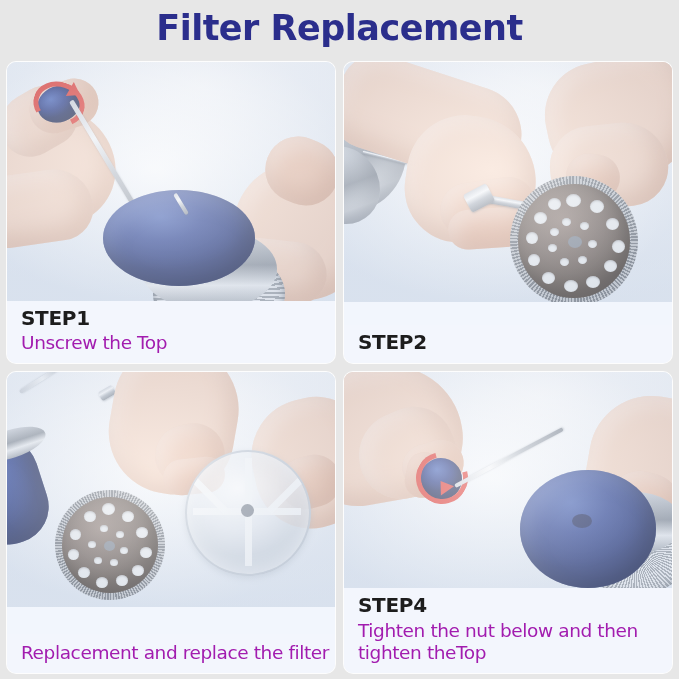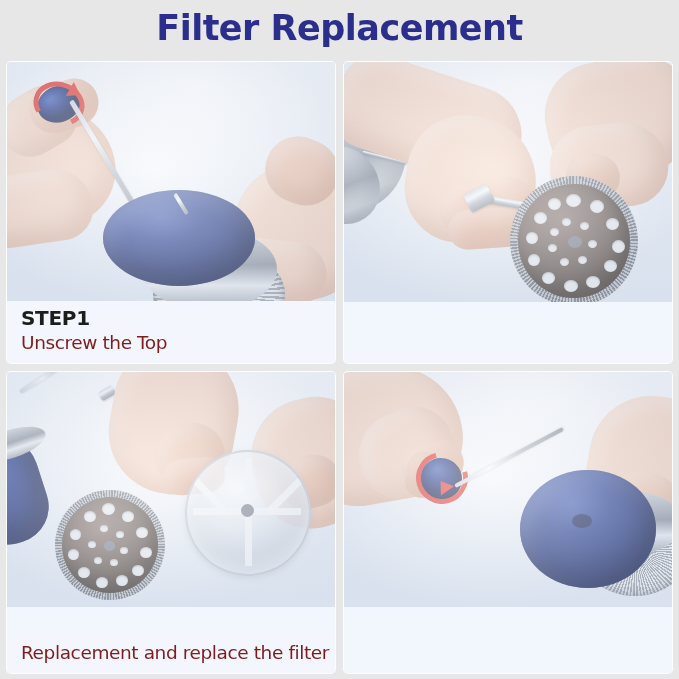--- a/index.html
+++ b/index.html
@@ -27,21 +27,21 @@
   .grid{
     position:absolute;left:7px;top:62px;
     width:665px;height:611px;
     display:grid;
     grid-template-columns:1fr 1fr;
     grid-template-rows:1fr 1fr;
     gap:9px;
   }
   .panel{
     position:relative;
-    border-radius:4px;
+    border-radius:9px;
     overflow:hidden;
     background:#f2f6fd;
     box-shadow:0 0 0 1px rgba(255,255,255,.9);
   }
   .photo{
     position:absolute;left:0;top:0;right:0;
     height:244px;
     overflow:hidden;
     background:linear-gradient(155deg,#eef2f8 0%,#e7edf6 38%,#dde5f1 70%,#e9eef6 100%);
   }
@@ -51,21 +51,21 @@
     padding:6px 0 8px 14px;
     background:#f3f6fd;
   }
   .step{
     font-size:20px;font-weight:bold;color:#1d1d1d;
     font-family:"DejaVu Sans", sans-serif;
     line-height:1.18;
     letter-spacing:-0.3px;
   }
   .desc{
-    font-size:18.5px;color:#7f1d1d;
+    font-size:18.5px;color:#a21caf;
     font-family:"DejaVu Sans", sans-serif;
     line-height:1.22;
     letter-spacing:-0.4px;
     margin-top:2px;
     white-space:pre-line;
   }
   .p1 .photo{height:240px}
   .p2 .photo{height:240px}
   .p3 .photo{height:230px}
   .p4 .photo{height:215px}
@@ -253,20 +253,21 @@
             <div class="hole" style="left:42px;top:74px;width:9px;height:8px;"></div>
             <div class="hole" style="left:30px;top:60px;width:9px;height:8px;"></div>
             <div class="hole" style="left:32px;top:44px;width:9px;height:8px;"></div>
             <div class="hub" style="left:50px;top:52px;width:14px;height:12px;"></div>
           </div>
 
           <div class="vign"></div>
         </div>
       </div>
       <div class="caption">
+        <div class="step">STEP2</div>
       </div>
     </div>
 
     <div class="panel p3 tall">
       <div class="photo">
         <div class="scene">
           <div class="backdrop"></div>
 
           <div class="lid" style="left:-36px;top:62px;width:72px;height:110px;border-radius:40px 50px 46px 38px;transform:rotate(-18deg);"></div>
           <div class="lidRim" style="left:-32px;top:58px;width:72px;height:28px;transform:rotate(-18deg);"></div>
@@ -340,16 +341,21 @@
           <div class="hand shadeHand skinB" style="right:-8px;top:100px;width:72px;height:62px;border-radius:36px;transform:rotate(14deg);"></div>
 
           <div class="knurl" style="right:-18px;top:132px;width:110px;height:92px;"></div>
           <div class="lidRim" style="right:-10px;top:120px;width:96px;height:62px;"></div>
           <div class="lid" style="left:176px;top:98px;width:136px;height:118px;"></div>
           <div class="hub" style="left:228px;top:142px;width:20px;height:14px;background:#101c52;"></div>
 
           <div class="vign"></div>
         </div>
       </div>
+      <div class="caption">
+        <div class="step">STEP4</div>
+        <div class="desc">Tighten the nut below and then
+tighten theTop</div>
+      </div>
     </div>
 
   </div>
 </div>
 
 </body></html>

